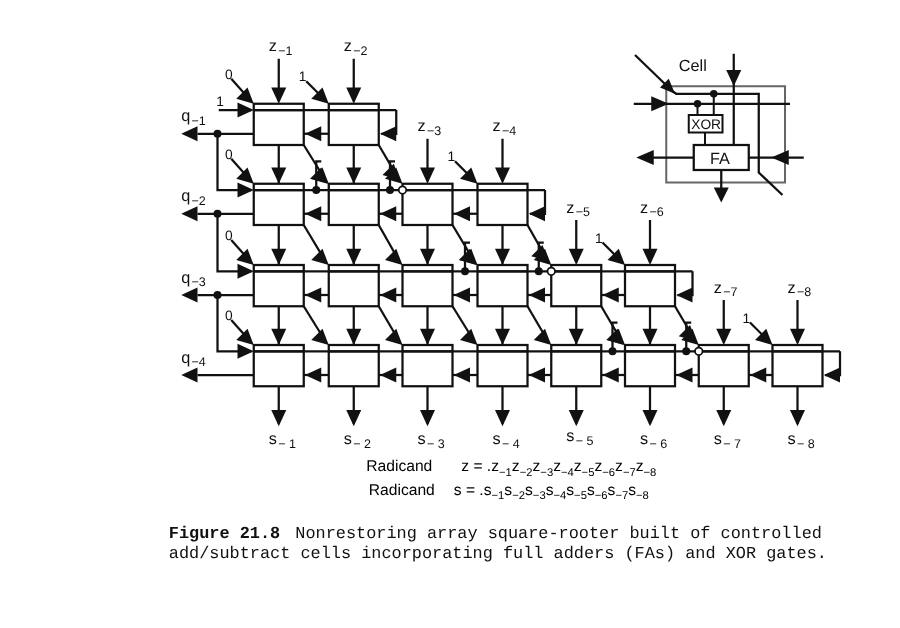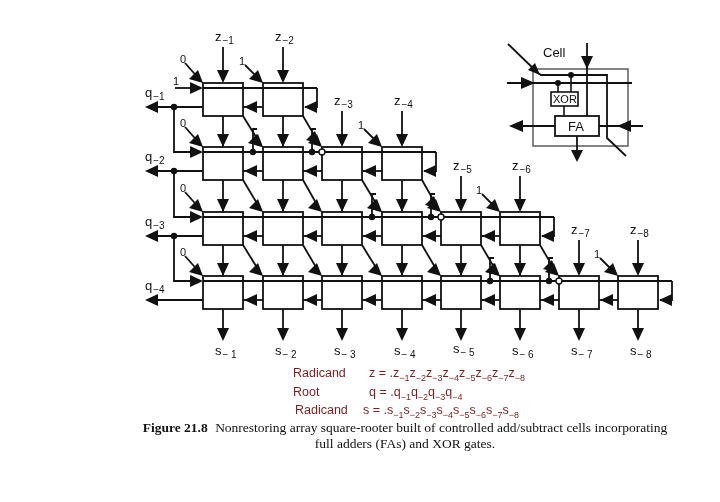--- a/index.html
+++ b/index.html
@@ -1,26 +1,26 @@
 <!DOCTYPE html>
 <html><head>
 <meta charset="utf-8">
 <style>
   html, body { margin: 0; padding: 0; background: #ffffff; }
   body { width: 720px; height: 502px; position: relative; overflow: hidden; font-family: "Liberation Sans", sans-serif; }
   #diagram { position: absolute; left: 0; top: 0; }
   .lbl { font-family: "Liberation Sans", sans-serif; font-size: 13px; fill: #111; }
   .sub { font-size: 10px; }
   .small { font-size: 11px; fill: #111; font-family: "Liberation Sans", sans-serif; }
-  .legend { position: absolute; left: 293px; top: 366px; font-size: 12.5px; color: #7f1d1d; line-height: 14px; }
+  .legend { position: absolute; left: 293px; top: 366px; font-size: 12.5px; color: #000000; line-height: 14px; }
   .legend .row { white-space: nowrap; }
   .legend .name { display: inline-block; }
   .legend .eq { font-style: normal; }
   .legend sub { font-size: 9px; }
-  .caption { position: absolute; left: 135px; top: 420px; width: 540px; font-size: 13.5px; color: #111; line-height: 16px; font-family: Liberation Serif, serif; text-align: center; }
+  .caption { position: absolute; left: 135px; top: 420px; width: 540px; font-size: 13.5px; color: #111; line-height: 16px; font-family: Liberation Mono, monospace; }
   .caption .fig { font-weight: bold; margin-right: 4px; }
 </style>
 </head>
 <body>
 
 <svg id="diagram" width="720" height="502" viewBox="0 0 720 502" xmlns="http://www.w3.org/2000/svg">
   <defs>
     <marker id="ah" viewBox="0 0 10 10" refX="9" refY="5" markerWidth="6" markerHeight="6" orient="auto-start-reverse" markerUnits="userSpaceOnUse">
       <path d="M0,0 L10,5 L0,10 z" fill="#111"></path>
     </marker>
@@ -313,23 +313,20 @@
     <line x1="577" y1="136" x2="577" y2="160" stroke="#111" stroke-width="1.8"></line>
     <polygon points="577,162 571,150 583,150" fill="#111"></polygon>
   </g>
 </svg>
 
 <div class="legend">
   <div class="row">
     <span class="name" style="width:76px">Radicand</span><span class="eq">z = .<span>z<sub>−1</sub></span><span>z<sub>−2</sub></span><span>z<sub>−3</sub></span><span>z<sub>−4</sub></span><span>z<sub>−5</sub></span><span>z<sub>−6</sub></span><span>z<sub>−7</sub></span><span>z<sub>−8</sub></span></span>
   </div>
   <div class="row">
-    <span class="name" style="width:76px">Root</span><span class="eq">q = .<span>q<sub>−1</sub></span><span>q<sub>−2</sub></span><span>q<sub>−3</sub></span><span>q<sub>−4</sub></span></span>
-  </div>
-  <div class="row">
     <span class="name" style="width:68px;margin-left:2px">Radicand</span><span class="eq">s = .<span>s<sub>−1</sub></span><span>s<sub>−2</sub></span><span>s<sub>−3</sub></span><span>s<sub>−4</sub></span><span>s<sub>−5</sub></span><span>s<sub>−6</sub></span><span>s<sub>−7</sub></span><span>s<sub>−8</sub></span></span>
   </div>
 </div>
 
 <div class="caption">
   <span class="fig">Figure 21.8</span>
   <span>Nonrestoring array square-rooter built of controlled add/subtract cells incorporating full adders (FAs) and XOR gates.</span>
 </div>
 
 </body></html>

